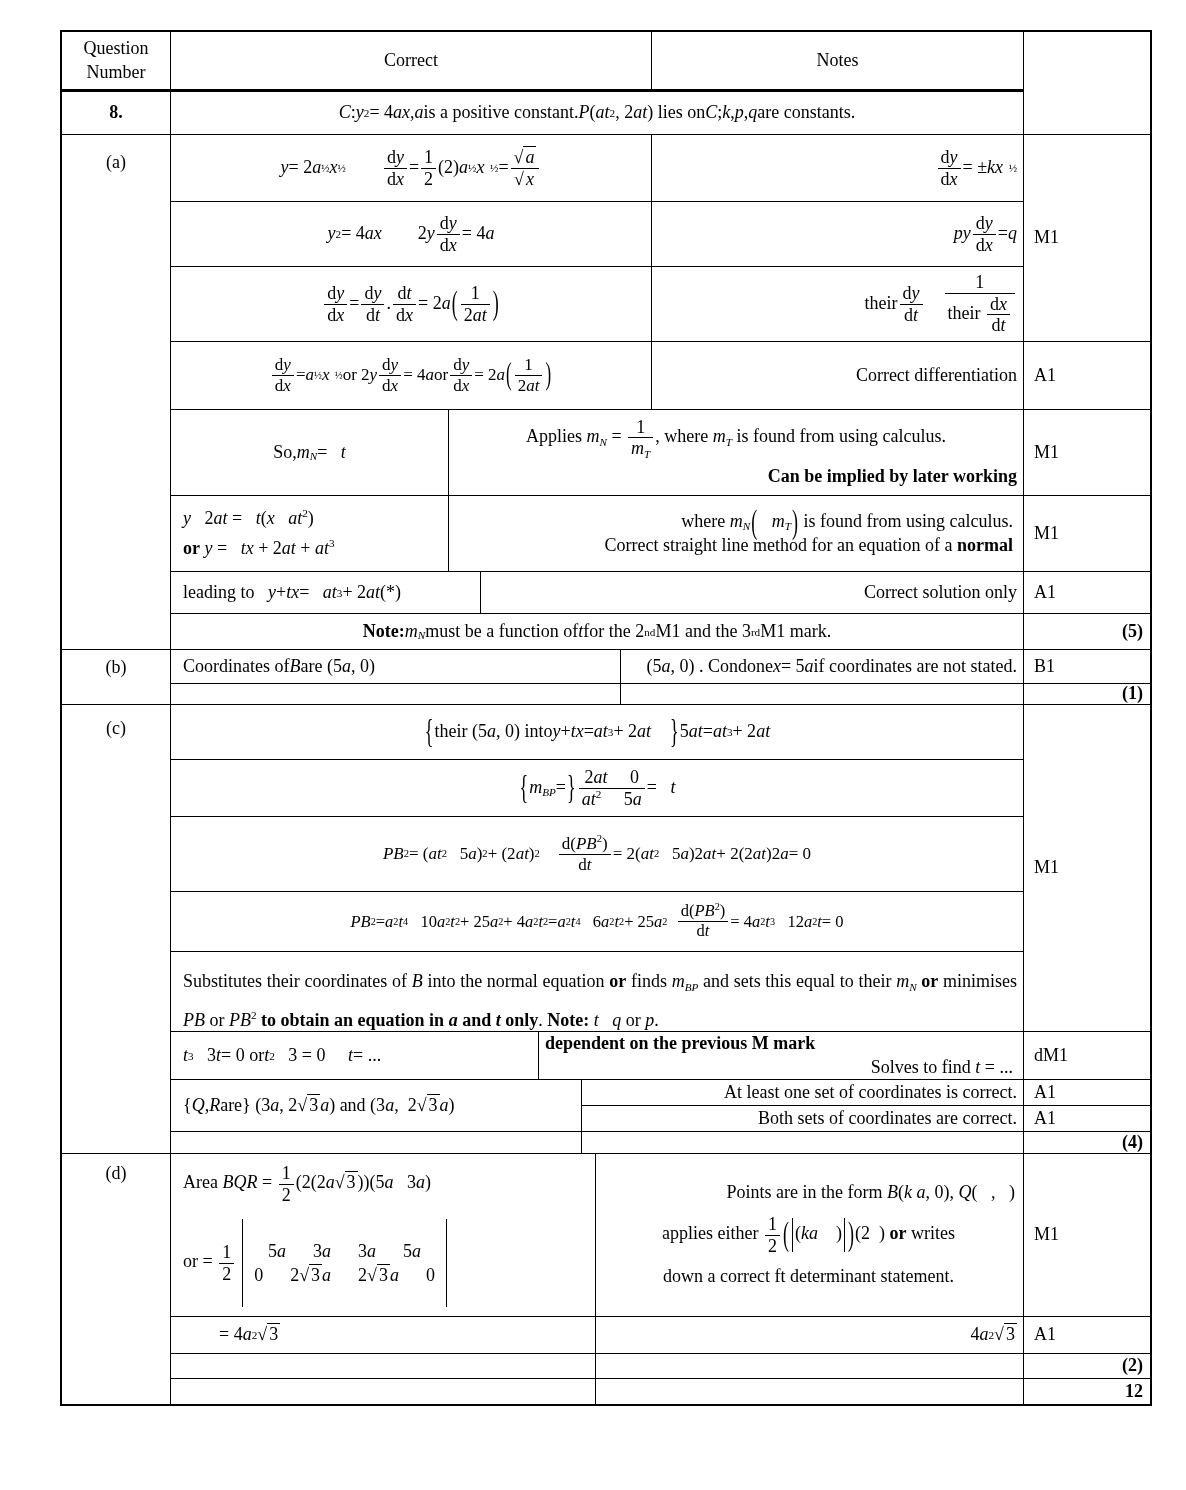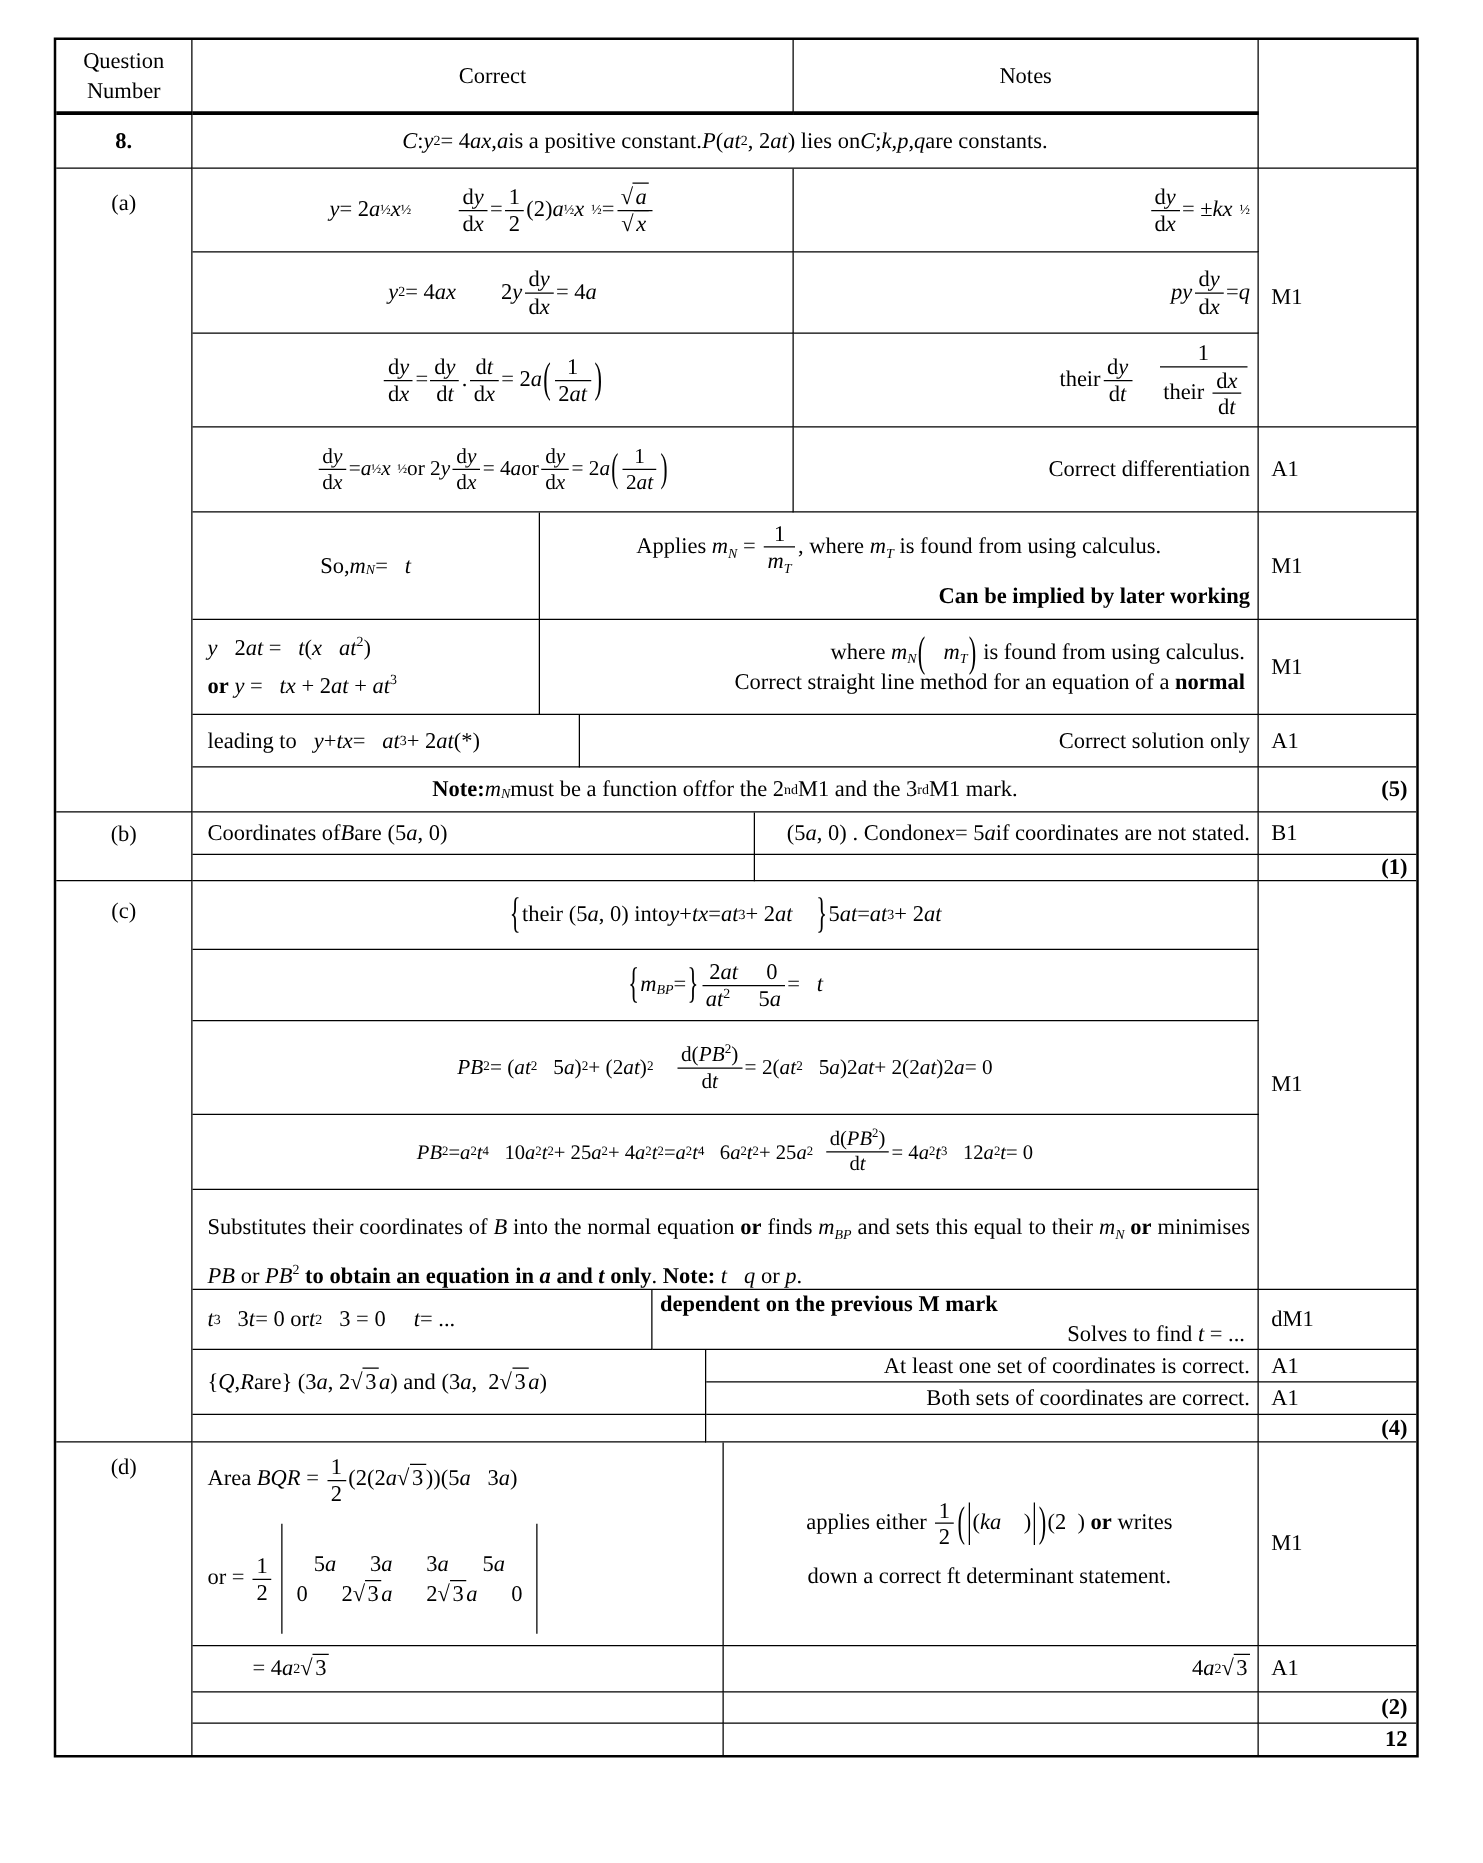--- a/index.html
+++ b/index.html
@@ -1,18 +1,18 @@
 <!DOCTYPE html>
 <html><head>
 <meta charset="utf-8">
 <style>
   html,body{margin:0;padding:0;background:#fff;}
   body{width:1186px;height:1490px;font-family:"Liberation Serif","DejaVu Serif",serif;color:#000;}
   .tbl{
-    position:absolute;left:43px;top:30px;
+    position:absolute;left:60px;top:30px;
     display:grid;
     grid-template-columns:109px 278px 32px 58px 43px 14px 25px 31px 372px 126px;
     grid-template-rows:60px 43px 67px 65px 75px 68px 86px 76px 42px 36px 34px 21px 55px 57px 75px 60px 80px 48px 26px 26px 22px 163px 37px 25px 25px;
     border:2.5px solid #000;
     background:#fff;
     font-size:18px;
   }
   .c{border-right:1px solid #000;border-bottom:1px solid #000;display:flex;align-items:center;
      padding:2px 6px;line-height:1.3;overflow:hidden;}
   .hb{border-bottom:3px solid #000;}
@@ -211,20 +211,21 @@
         </span>(2(2<span class="it">a</span><span class="rt">√<span class="rad">3</span></span>))(5<span class="it">a</span>  3<span class="it">a</span>)</div>
     <div>or = <span class="fr">
           <span class="nu">1</span>
           <span class="de">2</span>
         </span><span class="vert"></span><span class="fr st">
           <span class="nu">5<span class="it">a</span>  3<span class="it">a</span>  3<span class="it">a</span>  5<span class="it">a</span></span>
           <span class="de">0  2<span class="rt">√<span class="rad">3</span></span><span class="it">a</span>  2<span class="rt">√<span class="rad">3</span></span><span class="it">a</span>  0</span>
         </span><span class="vert"></span></div>
   </div>
   <div class="c col mid" style="grid-area:22/7/23/10;row-gap:9px;padding-right:8px">
+    <div style="text-align:right">Points are in the form  <span class="it">B</span>(<span class="it">k</span> <span class="it">a</span>, 0),  <span class="it">Q</span>(  ,  )</div>
     <div style="text-align:center">applies either <span class="fr">
           <span class="nu">1</span>
           <span class="de">2</span>
         </span><span class="big">(</span><span class="vbar"></span>(<span class="it">ka</span> )<span class="vbar"></span><span class="big">)</span>(2 ) <b>or</b>  writes</div>
     <div style="text-align:center">down a correct ft determinant statement.</div>
   </div>
   <div class="c nr marks" style="grid-area:22/10/23/11">M1</div>
 
   <div class="c padl2" style="grid-area:23/2/24/7">= 4<span class="it">a</span><sup>2</sup> <span class="rt">√<span class="rad">3</span></span></div>
   <div class="c hr" style="grid-area:23/7/24/10">4<span class="it">a</span><sup>2</sup> <span class="rt">√<span class="rad">3</span></span></div>

